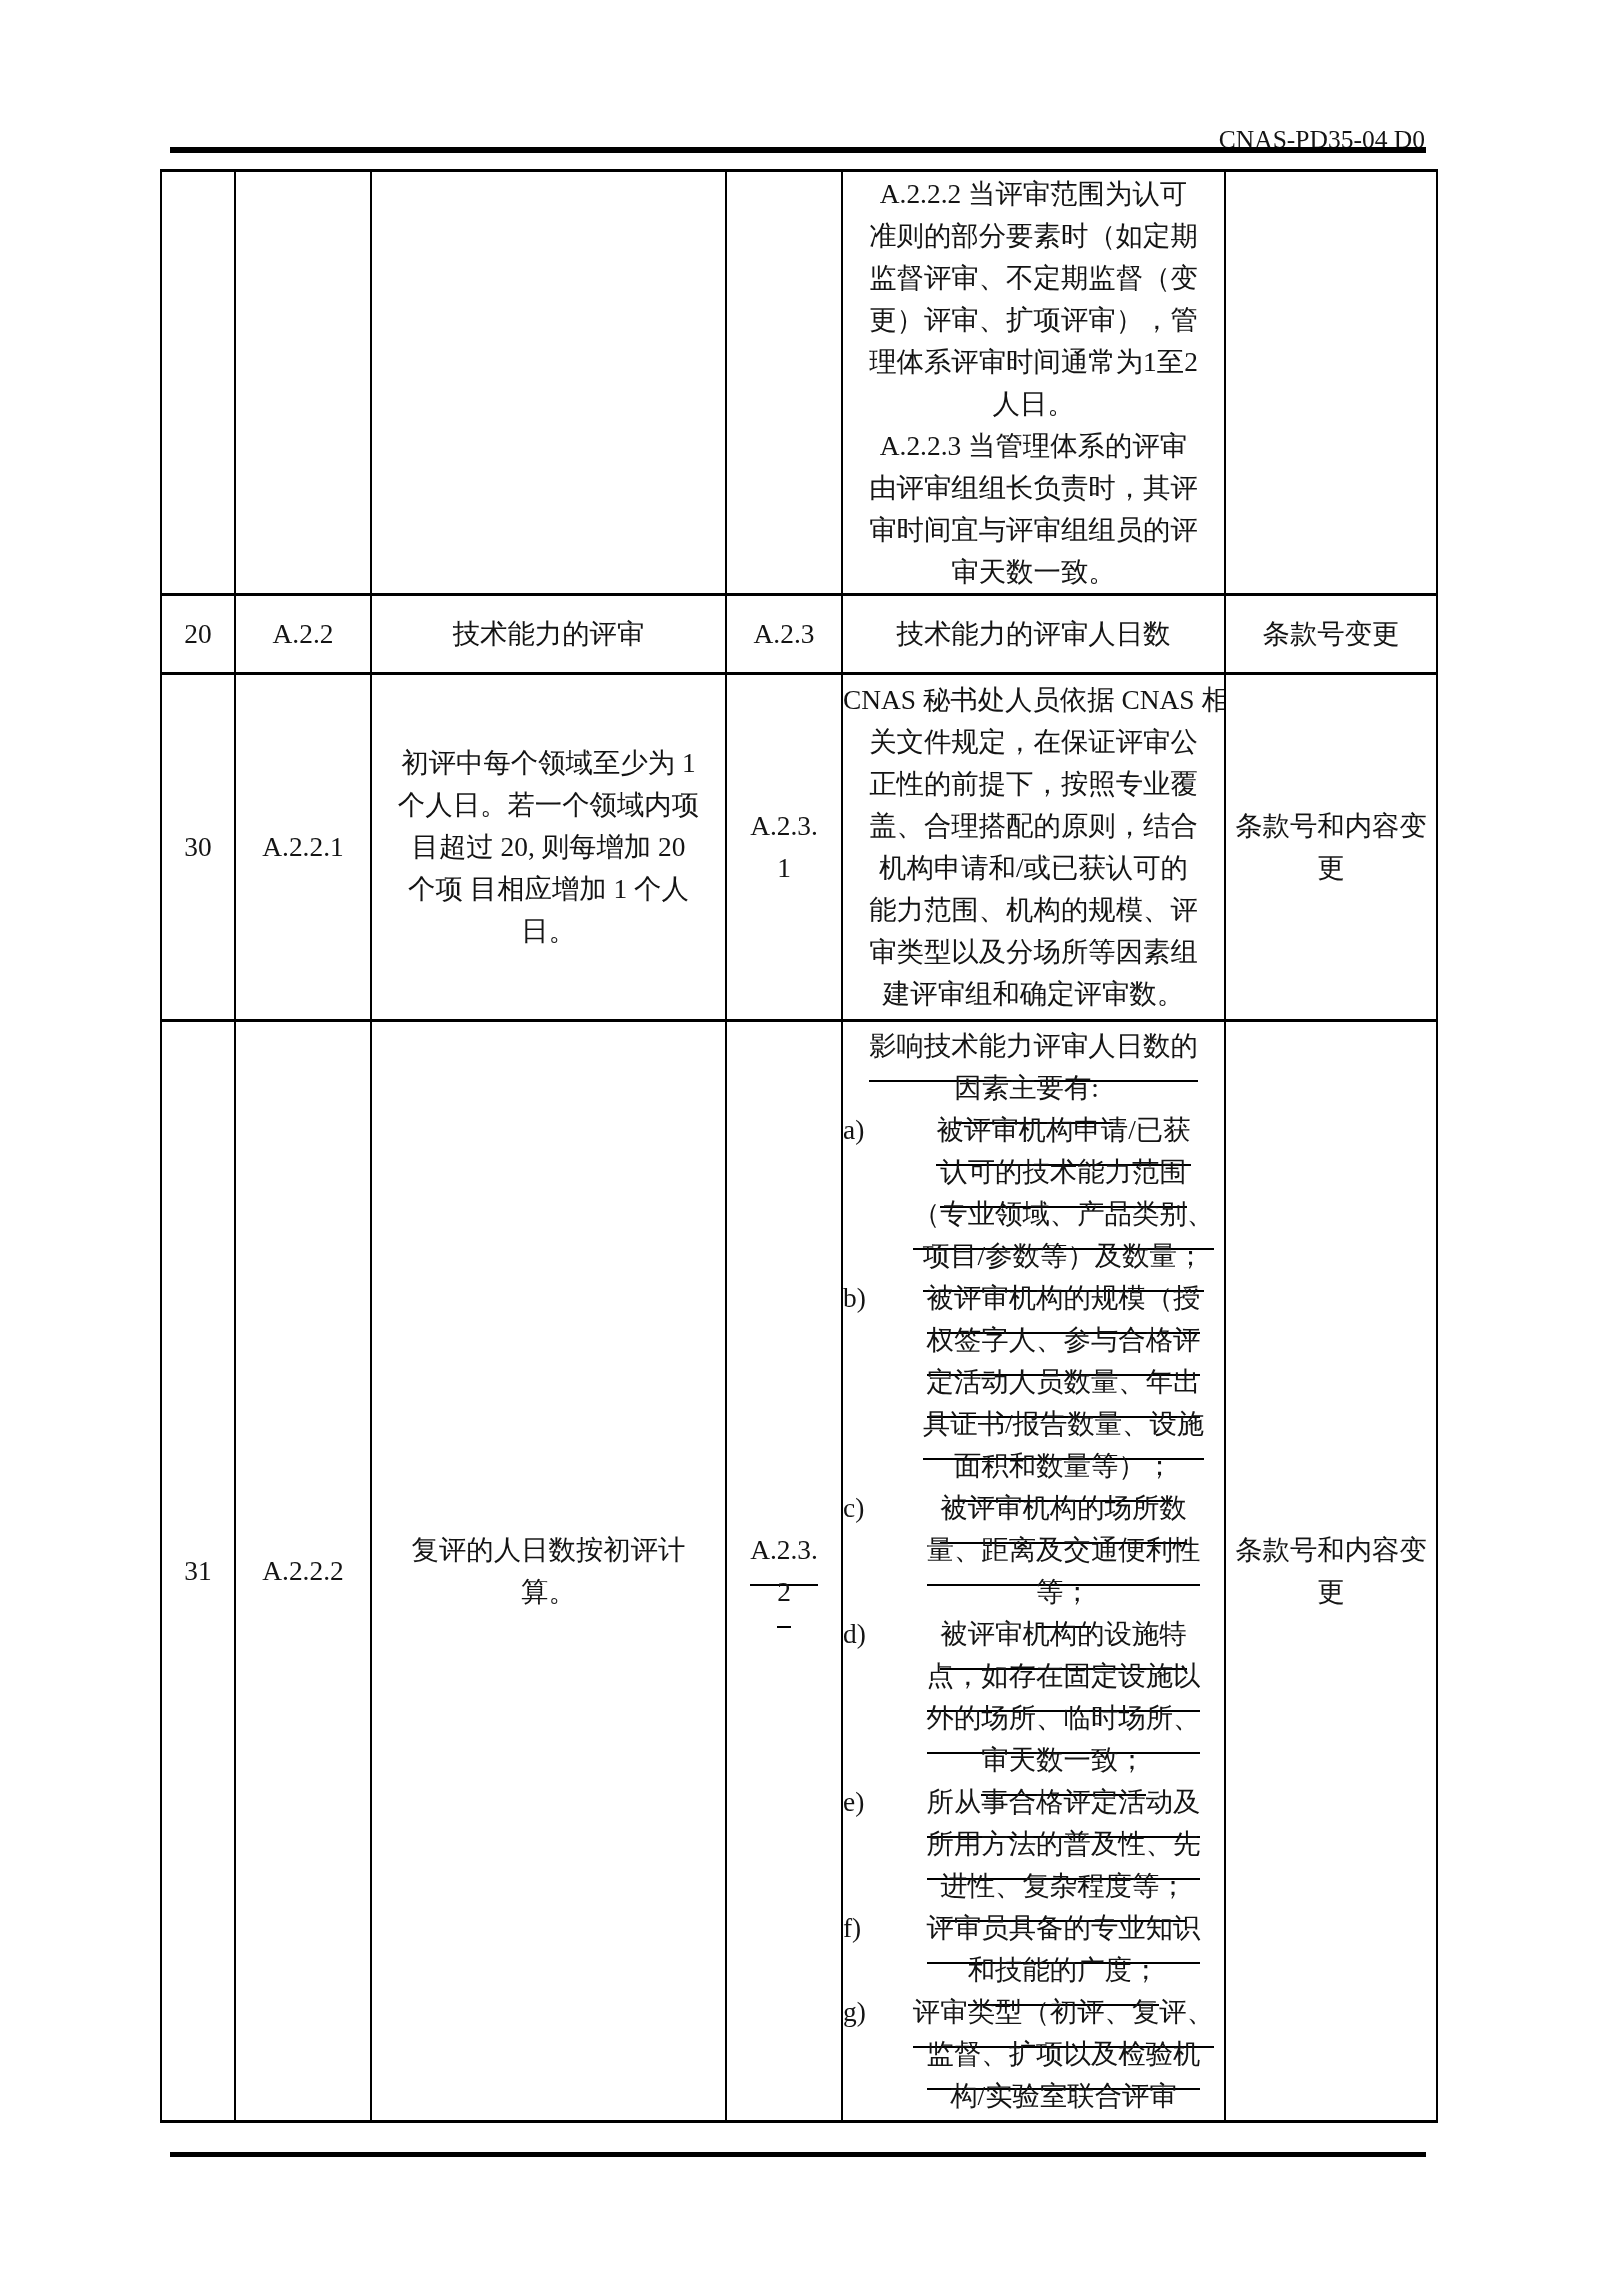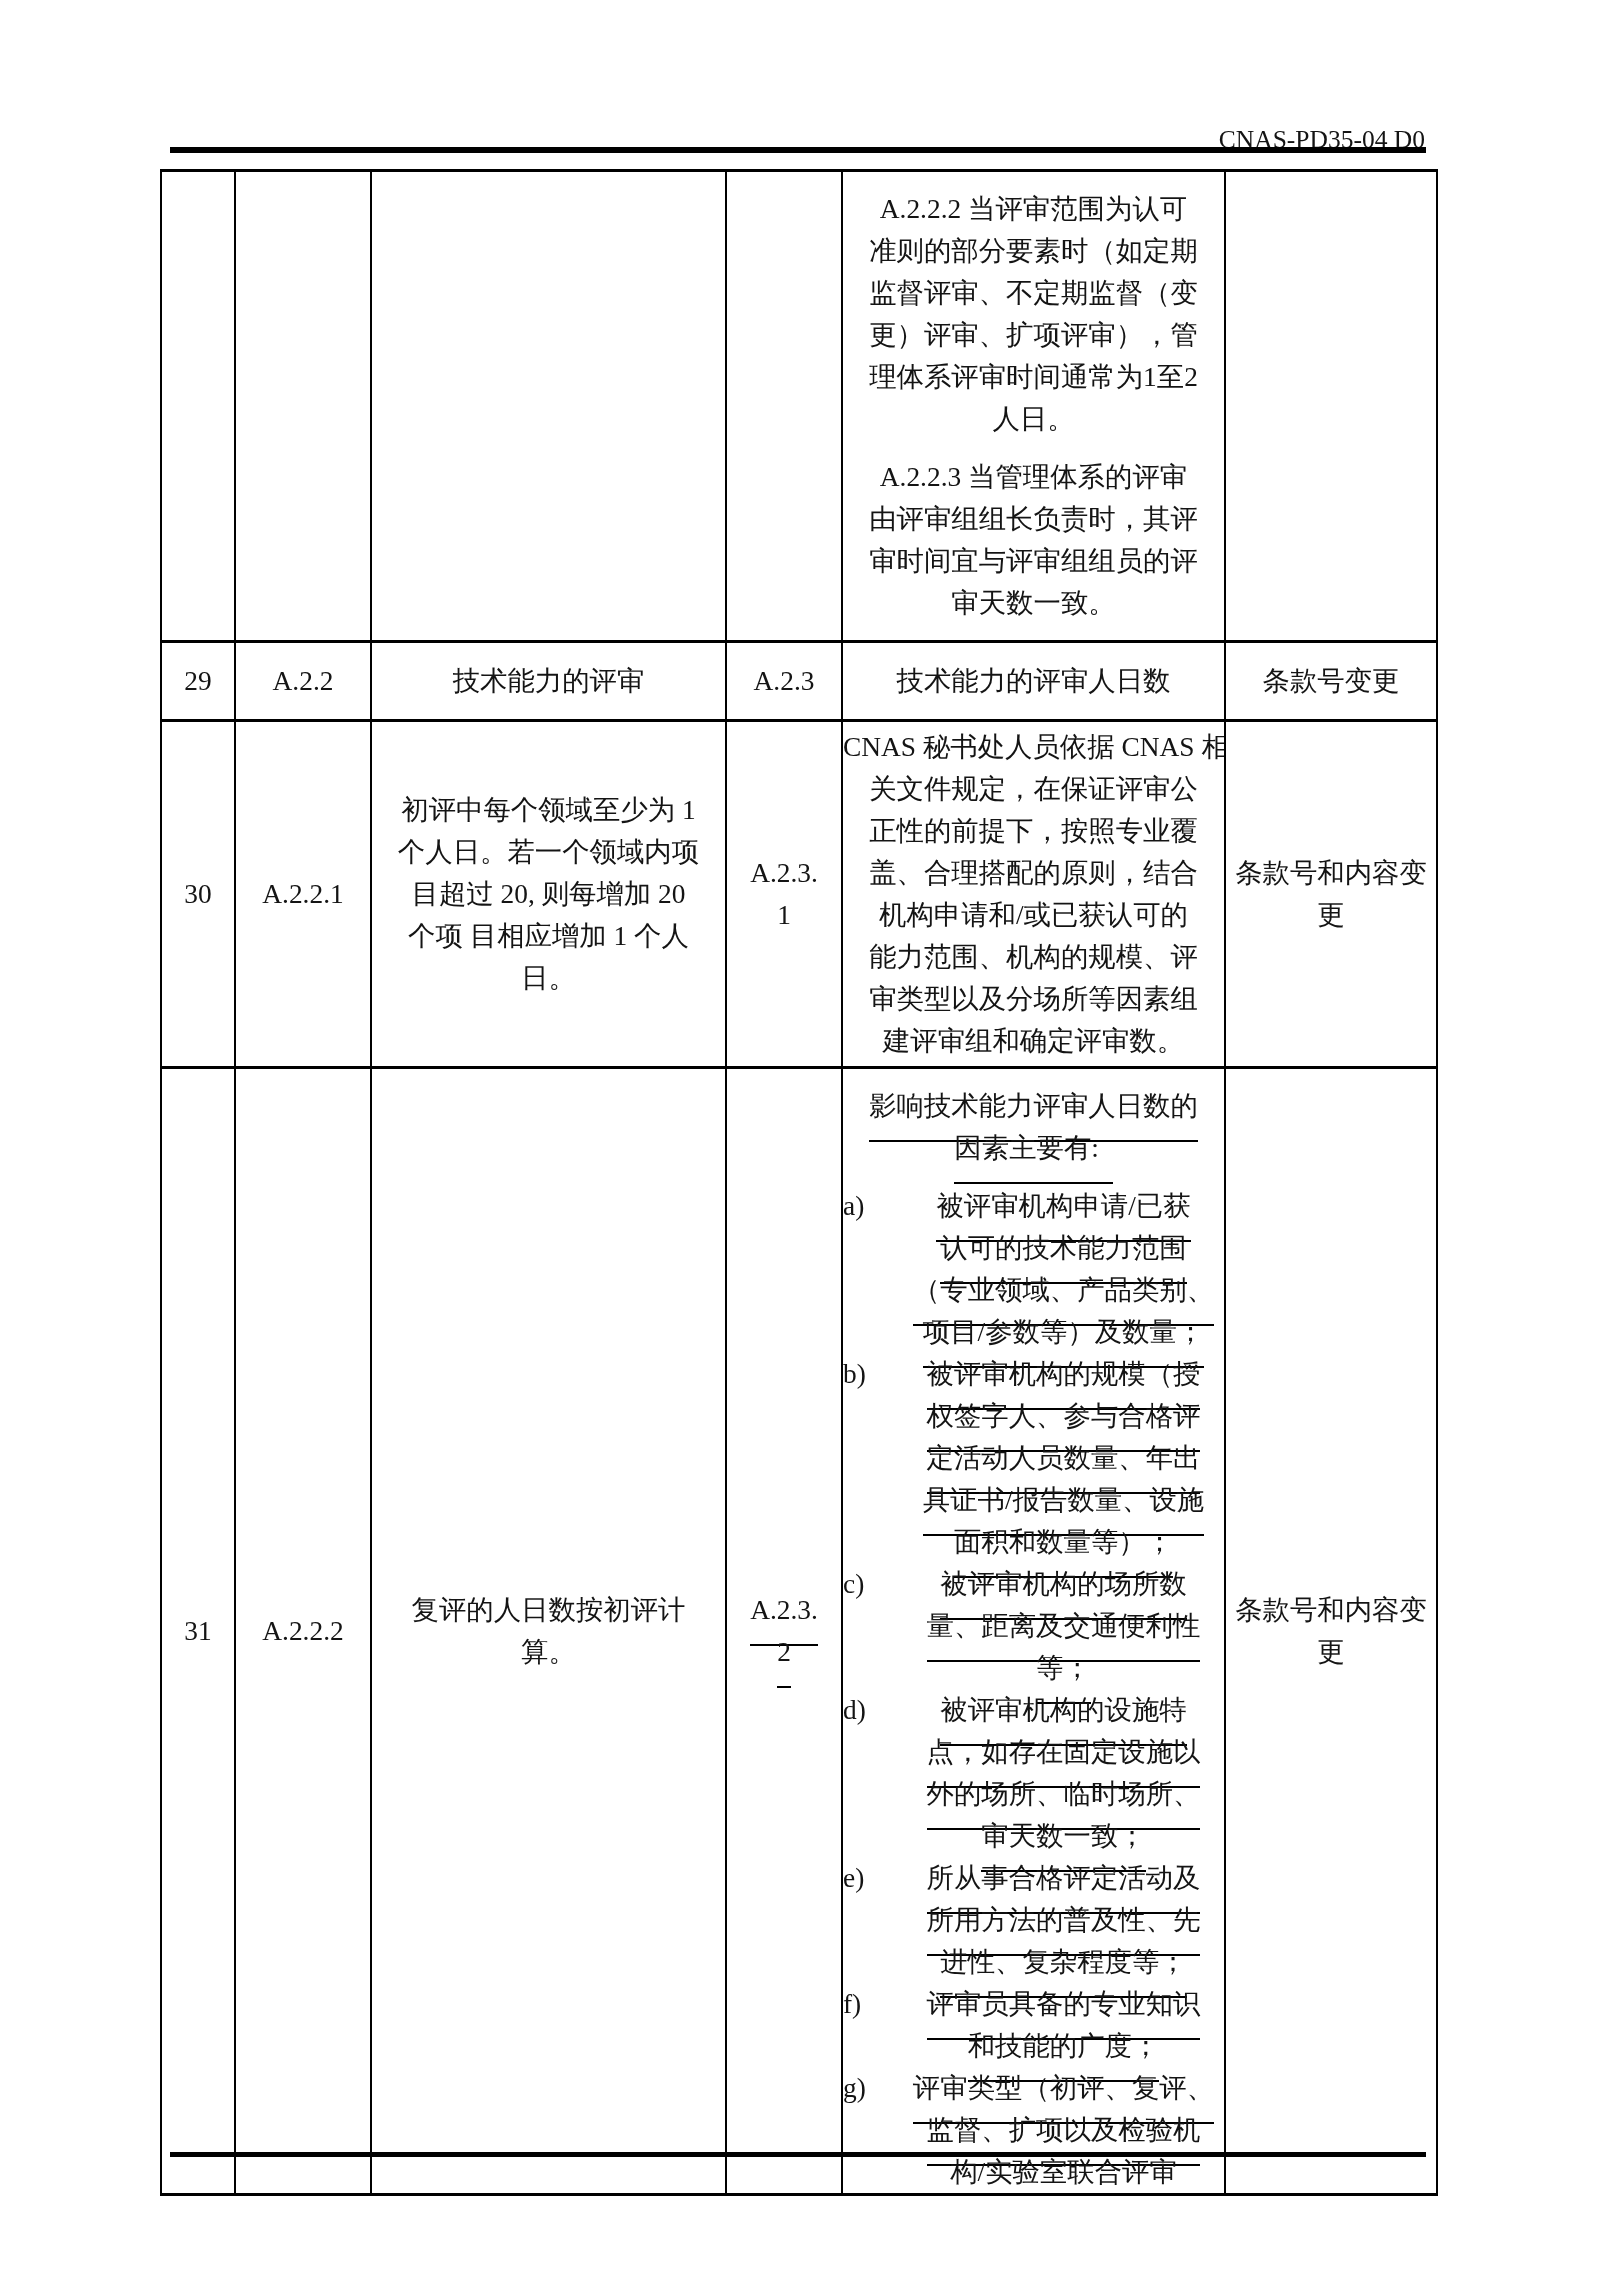--- a/index.html
+++ b/index.html
@@ -52,21 +52,21 @@
   .pt-26{padding-top:25.5px;}
   .pt-8{padding-top:7.8px;}
   .pt-6{padding-top:5.9px;}
   .line{white-space:pre;}
   .line > span{white-space:pre;}
   .underlined .line > span{
     border-bottom:2.9px solid #000;
     padding-bottom:19px;
   }
   .clause-wrap{word-break:break-all;margin-left:16px;}
-  .para{margin:16px;}
+  .para{margin:0;}
   .item{position:relative;padding-left:60px;margin:0;}
   .item .marker{
     position:absolute;left:0;top:0;
     line-height:42px;white-space:pre;
   }
   .footer-rule{
     position:absolute;
     left:170px; top:2152px;
     width:1256px; height:4.9px;
     background:#000000;
@@ -116,21 +116,21 @@
               <div class="line"><span>A.2.2.3 当管理体系的评审</span></div>
               <div class="line"><span>由评审组组长负责时，其评</span></div>
               <div class="line"><span>审时间宜与评审组组员的评</span></div>
               <div class="line"><span>审天数一致。</span></div>
             </div>
         </td>
         <td></td>
       </tr>
 
       <tr style="height:79px">
-        <td>29</td>
+        <td>20</td>
         <td>A.2.2</td>
         <td class="ta-left pad-c3">技术能力的评审</td>
         <td class="ta-left pad-c4">A.2.3</td>
         <td class="ta-left pad-std">技术能力的评审人日数</td>
         <td>条款号变更</td>
       </tr>
 
       <tr style="height:347px">
         <td>30</td>
         <td>A.2.2.1</td>

